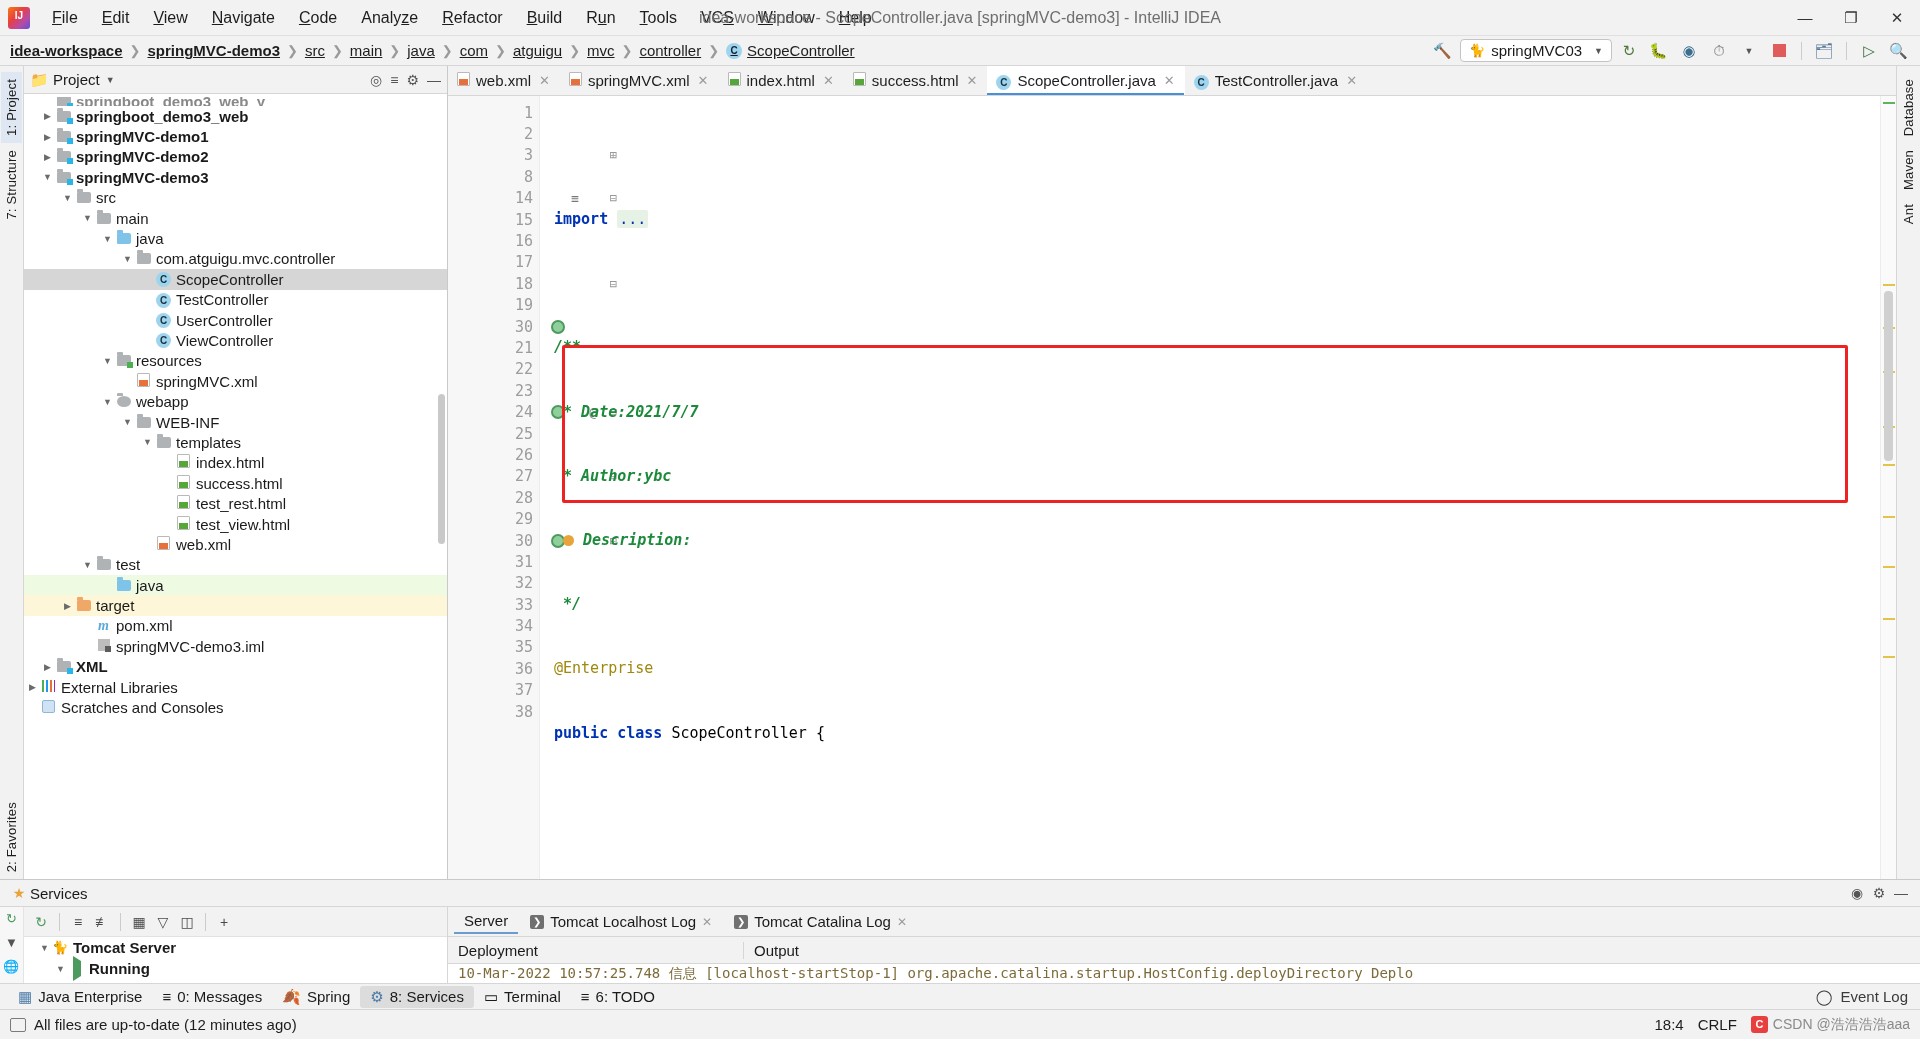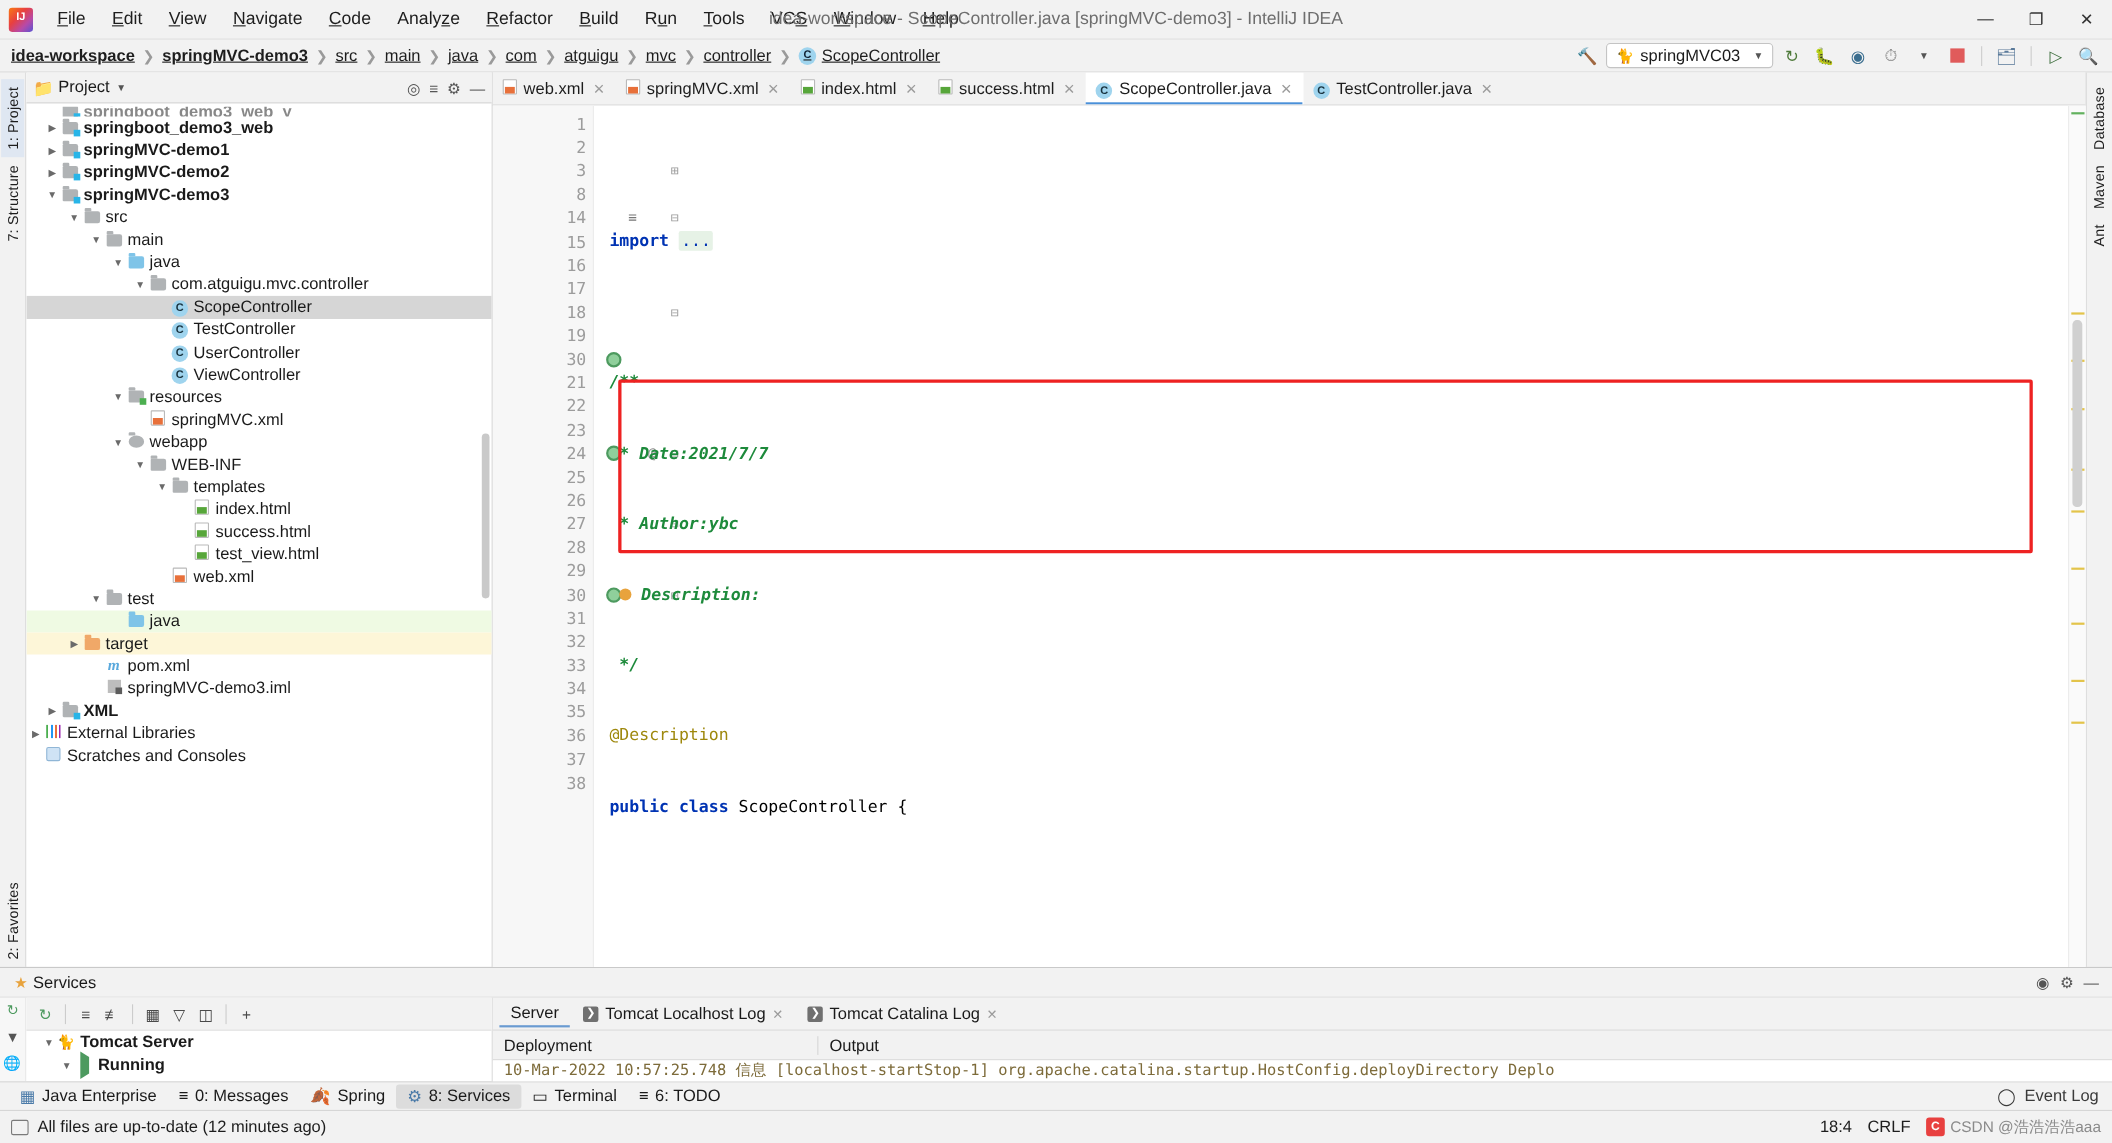--- a/index.html
+++ b/index.html
@@ -437,20 +437,25 @@
           <span class="tico"><span class="htmlico"></span></span>
           <span class="tlabel">index.html</span>
         </div>
 
         <div class="trow">
           <span class="tw" style="margin-left:135px;"></span>
           <span class="tico"><span class="htmlico"></span></span>
           <span class="tlabel">success.html</span>
         </div>
 
+        <div class="trow">
+          <span class="tw" style="margin-left:135px;"></span>
+          <span class="tico"><span class="htmlico"></span></span>
+          <span class="tlabel">test_rest.html</span>
+        </div>
 
         <div class="trow">
           <span class="tw" style="margin-left:135px;"></span>
           <span class="tico"><span class="htmlico"></span></span>
           <span class="tlabel">test_view.html</span>
         </div>
 
         <div class="trow">
           <span class="tw" style="margin-left:115px;"></span>
           <span class="tico"><span class="xmlico"></span></span>
@@ -648,21 +653,21 @@
 
         <div class="code">
           <div class="cl"></div>
           <div class="cl"><span class="kw">import</span> <span class="foldimp">...</span></div>
           <div class="cl"></div>
           <div class="cl"><span class="jdoc">/**</span></div>
           <div class="cl"><span class="jdoc"> * Date:2021/7/7</span></div>
           <div class="cl"><span class="jdoc"> * Author:ybc</span></div>
           <div class="cl"> <span class="bulb"></span><span class="jdoc"> Description:</span></div>
           <div class="cl"><span class="jdoc"> */</span></div>
-          <div class="cl"><span class="ann">@Description</span></div>
+          <div class="cl"><span class="ann">@Enterprise</span></div>
           <div class="cl"><span class="kw">public class</span> ScopeController {</div>
           <div class="cl"></div>
           
           
           
           
           
           
           
           

